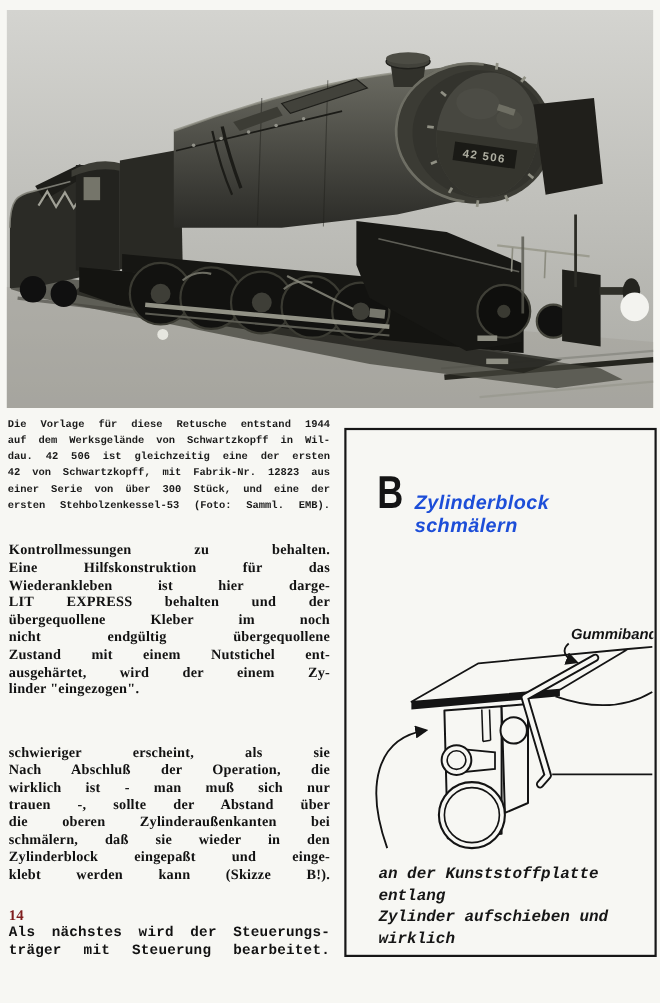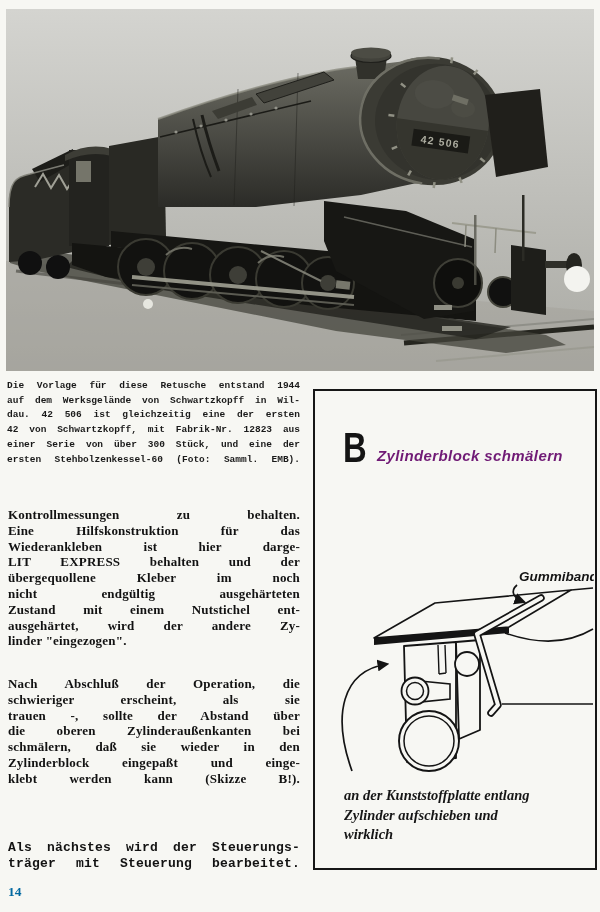--- a/index.html
+++ b/index.html
@@ -25,53 +25,53 @@
   }
   .cap-line{text-align:justify;text-align-last:justify;white-space:normal;}
 
   
   .para{
     position:absolute;left:8px;width:292px;
     font-family:"Liberation Serif",serif;
     font-size:13px;line-height:15.8px;font-weight:700;
     letter-spacing:.2px;color:#121212;
   }
-  .p1{top:507px;} .p2{top:676px;} .p3{top:840px;font-family:Liberation Mono, monospace;}
+  .p1{top:492px;} .p2{top:676px;} .p3{top:840px;font-family:Liberation Mono, monospace;}
   .jline{text-align:justify;text-align-last:justify;}
   .jleft{text-align:left;text-align-last:left;}
 
   .page-number{
-    position:absolute;left:8px;top:884px;
+    position:absolute;left:8px;top:824px;
     font-family:"Liberation Serif",serif;
-    font-size:13.5px;font-weight:700;color:#0369a1;
+    font-size:13.5px;font-weight:700;color:#7f1d1d;
   }
 
   
   .figure-box{
     position:absolute;left:313px;top:389px;width:284px;height:481px;
     border:2px solid #161616;box-sizing:border-box;
     background:#f7f7f3;
   }
   .fig-label{
     position:absolute;left:28px;top:36px;
     font-family:"Liberation Sans",sans-serif;
     font-size:42px;font-weight:900;line-height:1;
     transform:scaleX(.78);transform-origin:left top;
     color:#141414;
   }
   .fig-title{
     position:absolute;left:62px;top:56px;
     font-family:"Liberation Sans",sans-serif;
-    font-style:italic;font-weight:700;font-size:15px;
-    letter-spacing:.4px;color:#701a75;
+    font-style:italic;font-weight:700;font-size:18px;
+    letter-spacing:.4px;color:#1d4ed8;
   }
   .sketch{position:absolute;left:1px;top:162px;}
   .fig-caption{
     position:absolute;left:29px;top:395px;width:240px;
-    font-family:Liberation Serif, serif;
+    font-family:Liberation Mono, monospace;
     font-style:italic;font-weight:700;font-size:14.5px;line-height:19.5px;
     color:#161616;
   }
 </style>
 </head>
 <body>
 
 <div class="page">
 
   <div class="photo">
@@ -221,38 +221,39 @@
       <circle cx="142" cy="295" r="5" fill="#ecece6" opacity="0.9"></circle>
     </svg>
   </div>
 
   <div class="photo-caption">
     <div class="cap-line">Die Vorlage für diese Retusche entstand 1944</div>
     <div class="cap-line">auf dem Werksgelände von Schwartzkopff in Wil-</div>
     <div class="cap-line">dau. 42 506 ist gleichzeitig eine der ersten</div>
     <div class="cap-line">42 von Schwartzkopff, mit Fabrik-Nr. 12823 aus</div>
     <div class="cap-line">einer Serie von über 300 Stück, und eine der</div>
-    <div class="cap-line">ersten Stehbolzenkessel-60 (Foto: Samml. EMB).</div>
+    <div class="cap-line">ersten Stehbolzenkessel-53 (Foto: Samml. EMB).</div>
   </div>
 
   <div class="para p1">
     <div class="jline">Kontrollmessungen zu behalten.</div>
     <div class="jline">Eine Hilfskonstruktion für das</div>
     <div class="jline">Wiederankleben ist hier darge-</div>
     <div class="jline">LIT EXPRESS behalten und der</div>
     <div class="jline">übergequollene Kleber im noch</div>
-    <div class="jline">nicht endgültig ausgehärteten</div>
+    <div class="jline">nicht endgültig übergequollene</div>
     <div class="jline">Zustand mit einem Nutstichel ent-</div>
-    <div class="jline">ausgehärtet, wird der andere Zy-</div>
+    <div class="jline">ausgehärtet, wird der einem Zy-</div>
     <div class="jleft">linder "eingezogen".</div>
   </div>
 
   <div class="para p2">
+    <div class="jline">schwieriger erscheint, als sie</div>
     <div class="jline">Nach Abschluß der Operation, die</div>
-    <div class="jline">schwieriger erscheint, als sie</div>
+    <div class="jline">wirklich ist - man muß sich nur</div>
     <div class="jline">trauen -, sollte der Abstand über</div>
     <div class="jline">die oberen Zylinderaußenkanten bei</div>
     <div class="jline">schmälern, daß sie wieder in den</div>
     <div class="jline">Zylinderblock eingepaßt und einge-</div>
     <div class="jline">klebt werden kann (Skizze B!).</div>
   </div>
 
   <div class="para p3">
     <div class="jline">Als nächstes wird der Steuerungs-</div>
     <div class="jline">träger mit Steuerung bearbeitet.</div>

